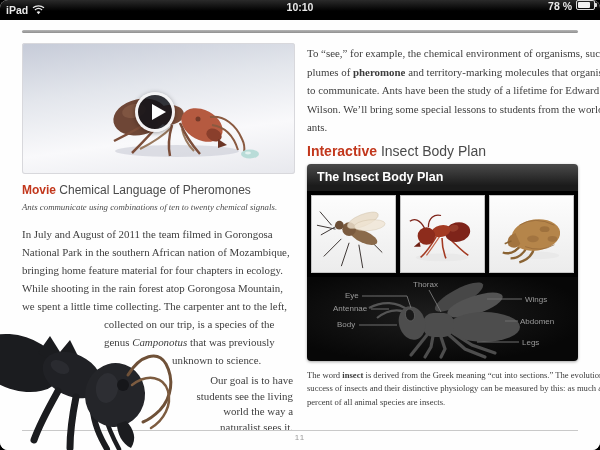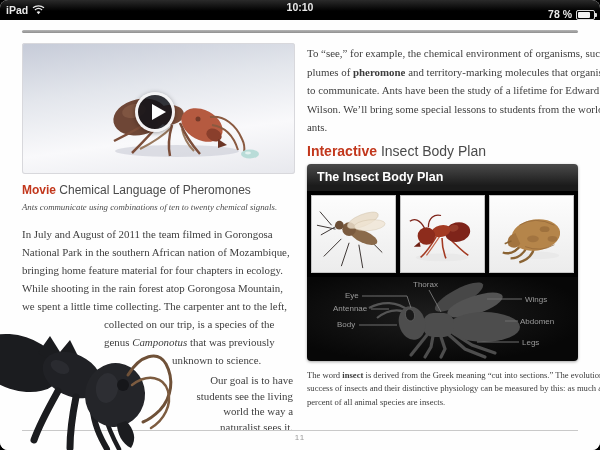--- a/index.html
+++ b/index.html
@@ -3,21 +3,21 @@
 <meta charset="utf-8">
 <style>
   html,body{margin:0;padding:0;background:#000;}
   body{width:600px;height:450px;position:relative;font-family:"Liberation Sans",sans-serif;}
   .screen{position:absolute;inset:0;border-radius:8px;overflow:hidden;background:#fff;}
 
   
   .status-bar{position:absolute;top:0;left:0;right:0;height:20px;background:linear-gradient(#2a2a2a,#000 55%);color:#e8e8e8;font-size:10.5px;font-weight:bold;}
   .status-left{position:absolute;left:6px;top:0;height:20px;display:flex;align-items:center;gap:4px;}
   .status-center{position:absolute;left:0;right:0;top:0;height:14px;display:flex;align-items:center;justify-content:center;}
-  .status-right{position:absolute;right:5px;top:0;height:20px;display:flex;align-items:flex-end;gap:4px;}
+  .status-right{position:absolute;right:5px;top:0;height:20px;display:flex;align-items:flex-start;gap:4px;}
   .batt{display:inline-block;width:17px;height:8px;border:1px solid #dcdcdc;border-radius:2px;position:relative;}
   .batt .fill{position:absolute;left:1px;top:1px;bottom:1px;width:72%;background:#f2f2f2;border-radius:1px;}
   .batt .nub{position:absolute;right:-3px;top:2px;width:2px;height:4px;background:#dcdcdc;border-radius:0 1px 1px 0;}
 
   
   .page{position:absolute;top:20px;left:0;right:0;bottom:0;background:#fefefe;}
   .top-rule{position:absolute;top:10px;left:22px;width:556px;height:3px;background:linear-gradient(#b5b5b5,#8f8f8f);border-radius:2px;}
   .footer-rule{position:absolute;top:410px;left:22px;width:556px;height:1px;background:#c9c9c9;z-index:1;}
   .page-number{position:absolute;top:413px;left:0;right:0;text-align:center;font-size:8px;color:#9a9a9a;letter-spacing:1px;}
 

